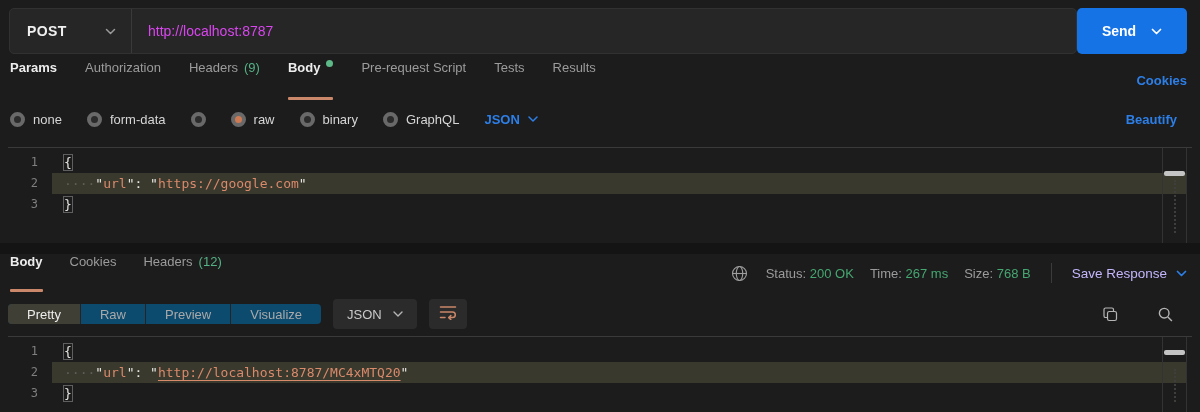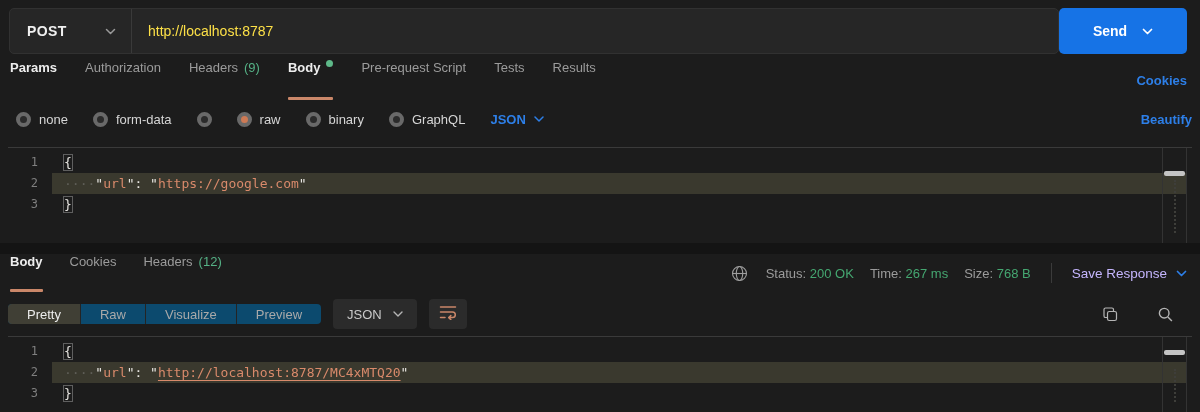--- a/index.html
+++ b/index.html
@@ -11,36 +11,36 @@
     font-size:13px;
   }
   .spacer { flex:1; }
 
   
   .topbar { display:flex; align-items:center; padding:8px 13px 6px 9px; height:60px; }
   .url-group { flex:1; display:flex; height:46px; background:#262626; border:1px solid #313131; border-radius:5px; overflow:hidden; }
   .method-select { width:122px; display:flex; align-items:center; justify-content:space-between; padding:0 15px 0 17px; border-right:1px solid #3a3a3a; cursor:pointer; }
   .method-label { color:#f0f0f0; font-weight:700; font-size:14px; letter-spacing:.4px; }
   .chev { display:inline-flex; color:#9a9a9a; }
-  .url-input { flex:1; background:transparent; border:0; outline:0; color:#fde047; font-size:14px; padding:0 16px; font-family:"Liberation Sans",sans-serif; }
-  .send-btn { width:128px; height:46px; background:#1673e6; border-radius:5px; display:flex; align-items:center; justify-content:center; gap:15px; color:#fff; font-size:14px; font-weight:600; cursor:pointer; }
+  .url-input { flex:1; background:transparent; border:0; outline:0; color:#d946ef; font-size:14px; padding:0 16px; font-family:"Liberation Sans",sans-serif; }
+  .send-btn { width:110px; height:46px; background:#1673e6; border-radius:5px; display:flex; align-items:center; justify-content:center; gap:15px; color:#fff; font-size:14px; font-weight:600; cursor:pointer; }
   .send-btn .chev { color:#fff; }
 
   
   .tabs-row { display:flex; align-items:center; gap:28px; padding:0 13px 0 10px; height:40px; color:#9b9b9b; }
   .tab { display:flex; align-items:flex-start; gap:6px; height:100%; position:relative; cursor:pointer; white-space:nowrap; }
   .tab.bright { color:#ededed; font-weight:600; }
   .tab.active { color:#ededed; font-weight:600; }
   .tab.active::after { content:""; position:absolute; left:0; right:0; bottom:0; height:3px; background:#ca8769; border-radius:1px; }
   .count { color:#55b286; }
   .green-dot { width:7px; height:7px; border-radius:50%; background:#5eb989; }
   .blue-link { color:#2d7fe8; font-weight:600; cursor:pointer; white-space:nowrap; }
 
   
-  .radios-row { display:flex; align-items:center; gap:25px; padding:0 8px 0 10px; height:38px; color:#d6d6d6;margin-left:6px; }
+  .radios-row { display:flex; align-items:center; gap:25px; padding:0 23px 0 10px; height:38px; color:#d6d6d6; }
   .radio-opt { display:flex; align-items:center; gap:8px; cursor:pointer; }
   .radio { width:15px; height:15px; border-radius:50%; border:4px solid #696969; background:#2b2b2b; }
   .radio.sel { background:#cd7a55; }
   .lang-dd { display:flex; align-items:center; gap:8px; color:#2d7fe8; font-weight:600; cursor:pointer; }
   .lang-dd .chev { color:#2d7fe8; }
 
   
   .editor { position:relative; margin:0 8px; border-top:1px solid #3a3a3a; padding-top:4px;
             font-family:"DejaVu Sans Mono", monospace; font-size:13px; background:#1c1c1c; }
   .editor.req { margin-top:9px; height:96px; }
@@ -238,24 +238,24 @@
 
 <div class="toolbar">
   <div class="segmented">
     <div class="seg active">
       <span>Pretty</span>
     </div>
     <div class="seg">
       <span>Raw</span>
     </div>
     <div class="seg">
+      <span>Preview</span>
+    </div>
+    <div class="seg">
       <span>Visualize</span>
-    </div>
-    <div class="seg">
-      <span>Preview</span>
     </div>
   </div>
   <div class="tb-btn">
     <span>JSON</span>
     <span class="chev">
       <svg width="10" height="6" viewBox="0 0 10 6">
           <path d="M1 1l4 4 4-4" stroke="currentColor" stroke-width="1.4" fill="none" stroke-linecap="round" stroke-linejoin="round"></path>
         </svg>
     </span>
   </div>

